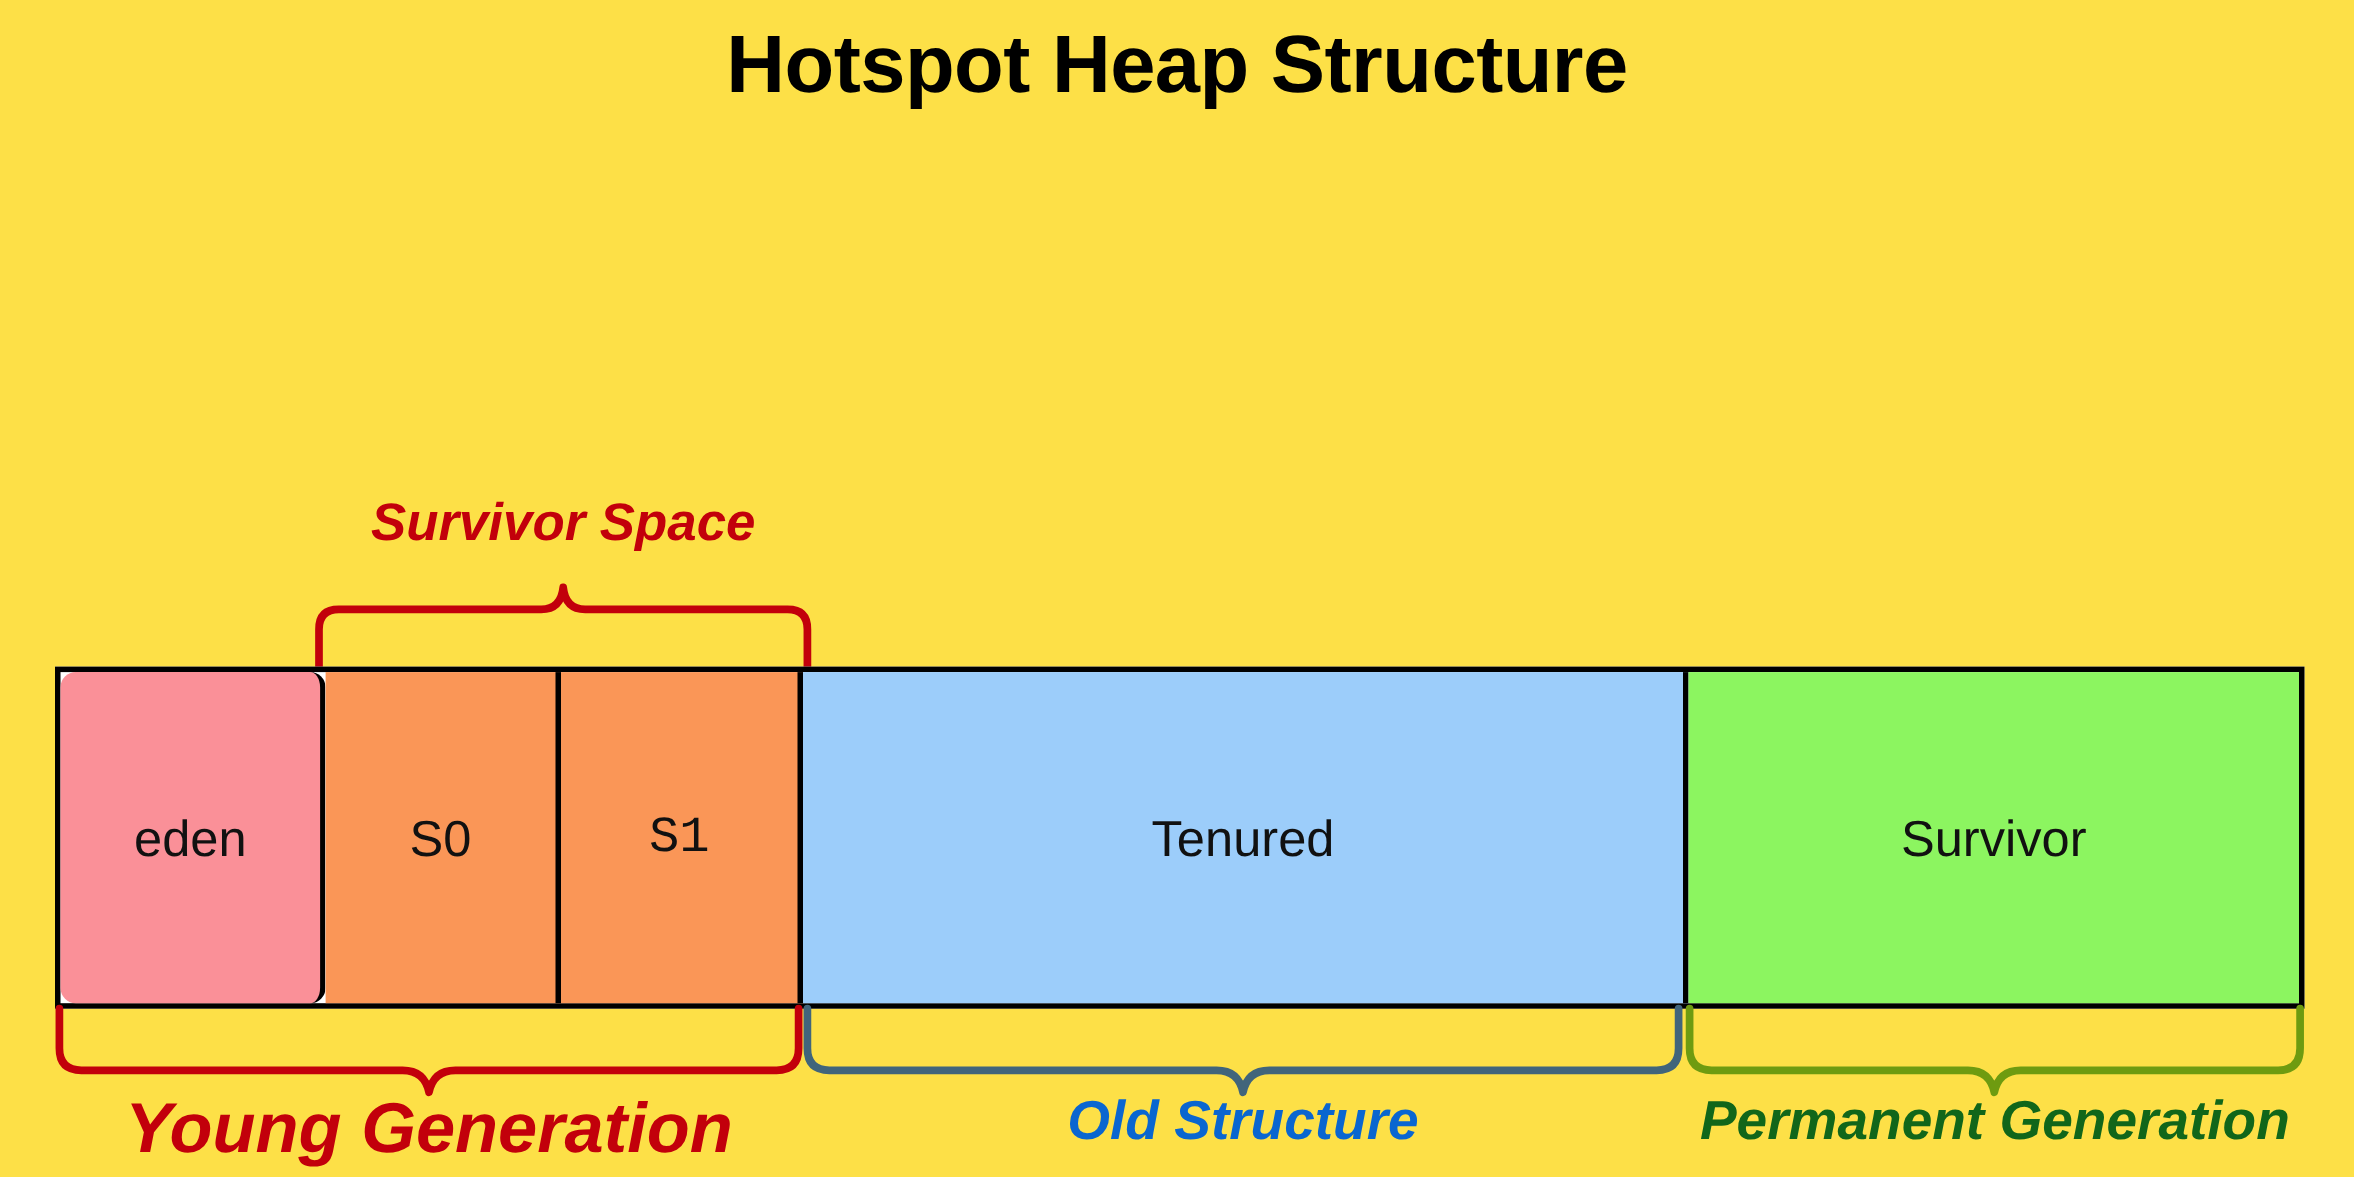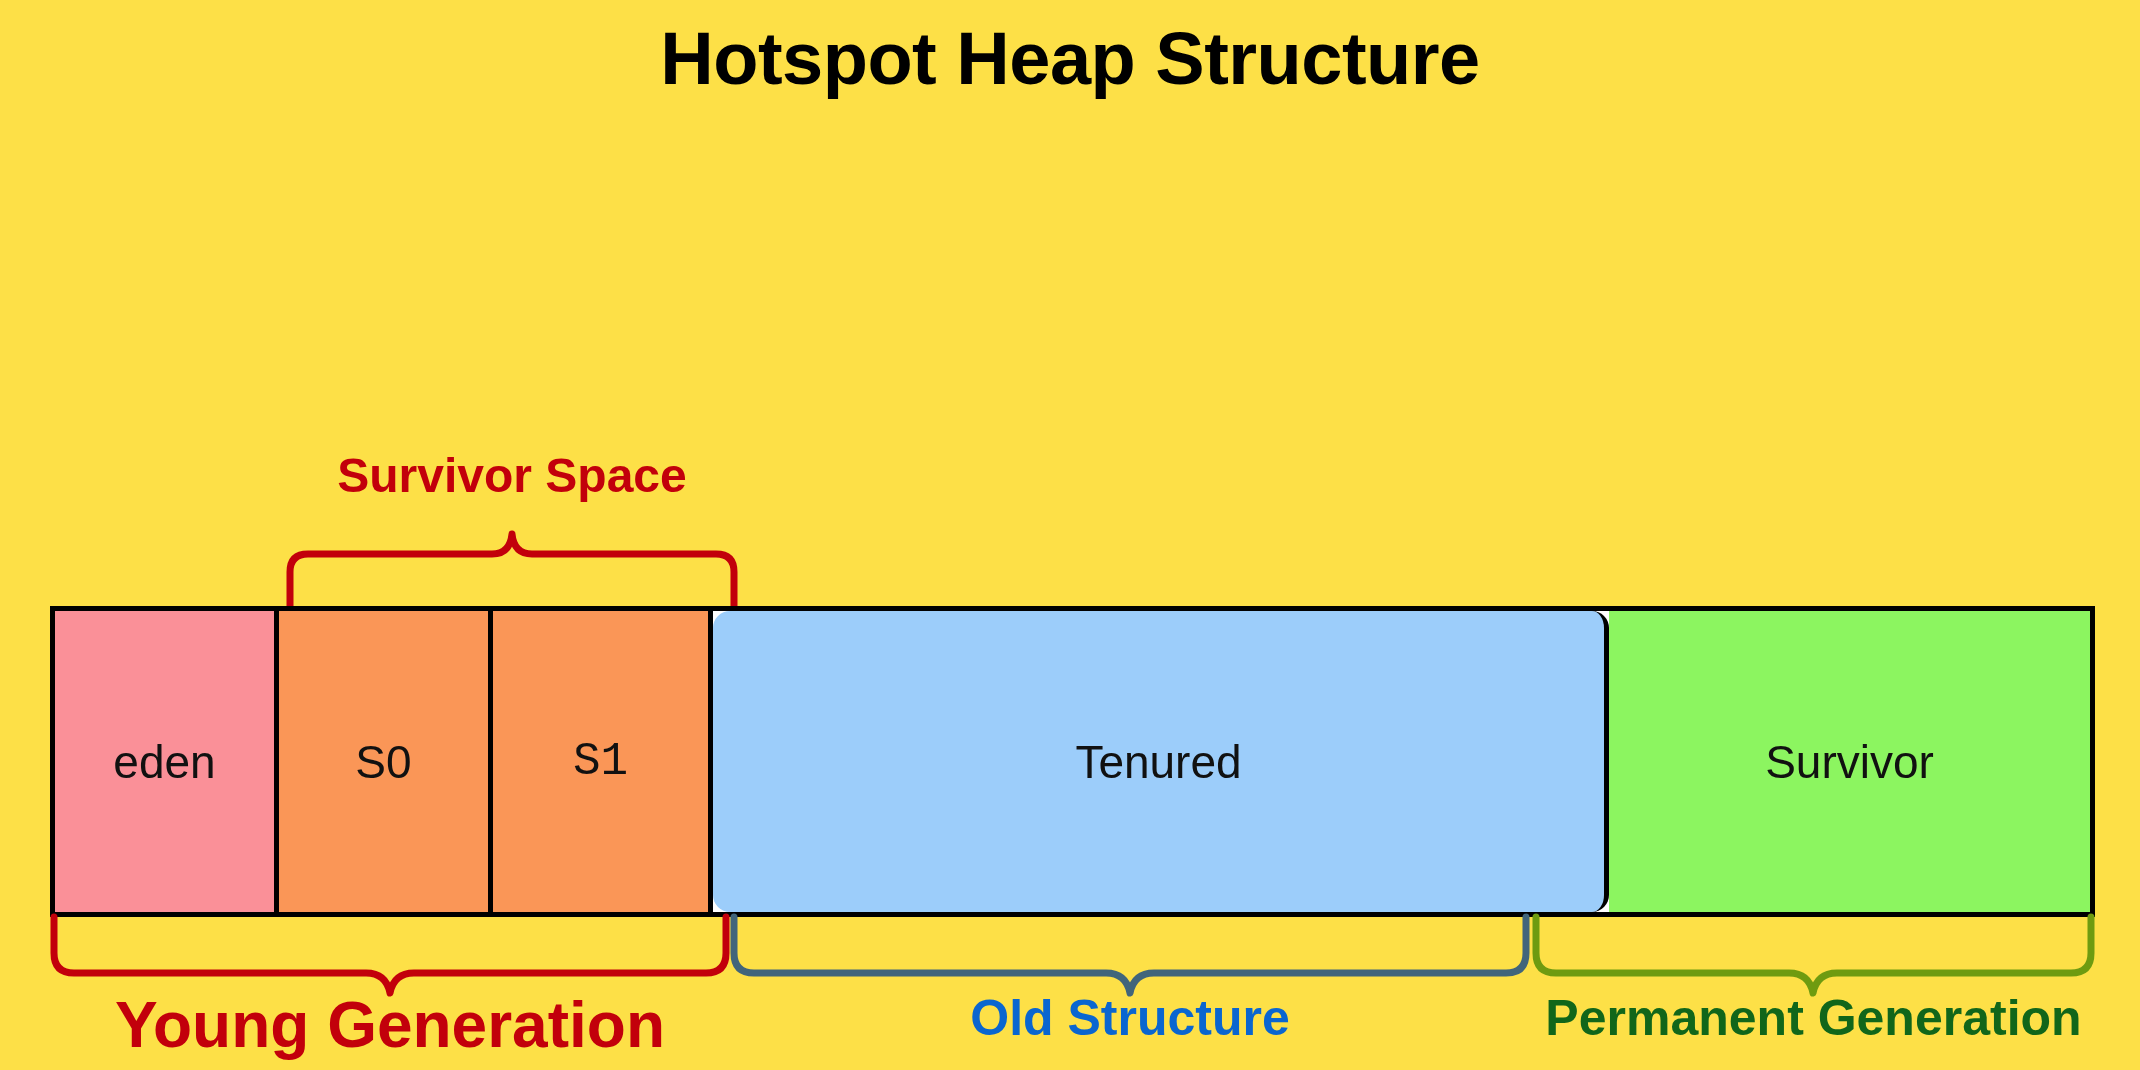--- a/index.html
+++ b/index.html
@@ -53,24 +53,24 @@
     align-items: center;
     justify-content: center;
     font-size: 46px;
     color: #111111;
     border-right: 5px solid #000000;
     white-space: nowrap;
   }
   .heap-segment:last-child {
     border-right: none;
   }
-  .seg-eden      { width: 224px; background: #FA9098; }
+  .seg-eden      { width: 241px; background: #FA9098; border-radius: 14px; }
   .seg-s0        { width: 214px; background: #FA9657; }
   .seg-s1        { width: 220px; background: #FA9657; }
-  .seg-tenured   { width: 896px; background: #9CCDFA; border-radius: 17px; }
+  .seg-tenured   { width: 805px; background: #9CCDFA; }
   .seg-permanent { flex: 1 1 auto;  background: #8CF560; }
 
   
   .brace-svg {
     position: absolute;
     overflow: visible;
   }
   .brace-path {
     fill: none;
     stroke-width: 7;
@@ -79,20 +79,21 @@
   }
 
   
   .brace-label {
     position: absolute;
     text-align: center;
     font-size: 47px;
     font-weight: bold;
     white-space: nowrap;
     line-height: 1.0;
+    font-style: italic;
   }
   #label-survivor-space {
     top: 452px;
     font-size: 48px;
     color: #C2000B;
   }
   #label-young-generation {
     top: 993px;
     font-size: 64px;
     color: #C2000B;

